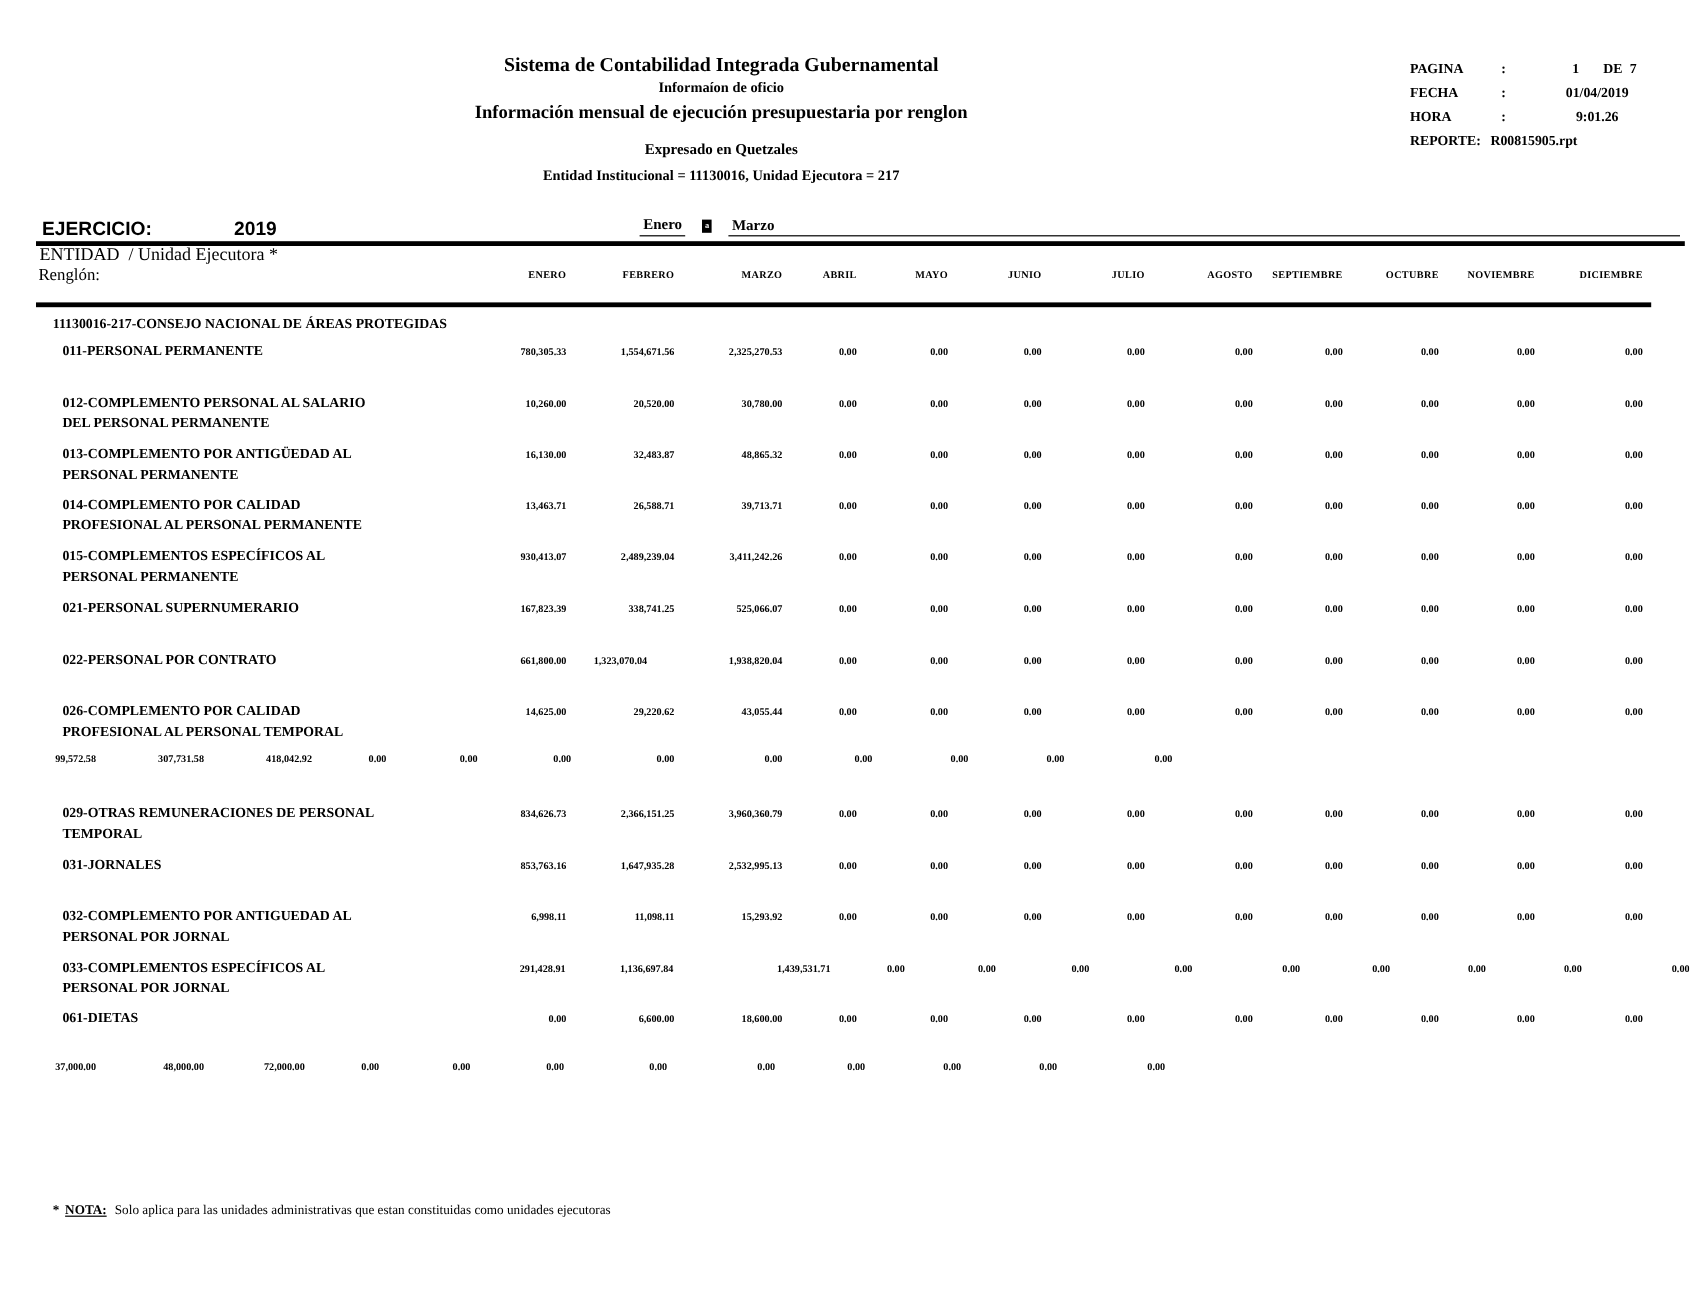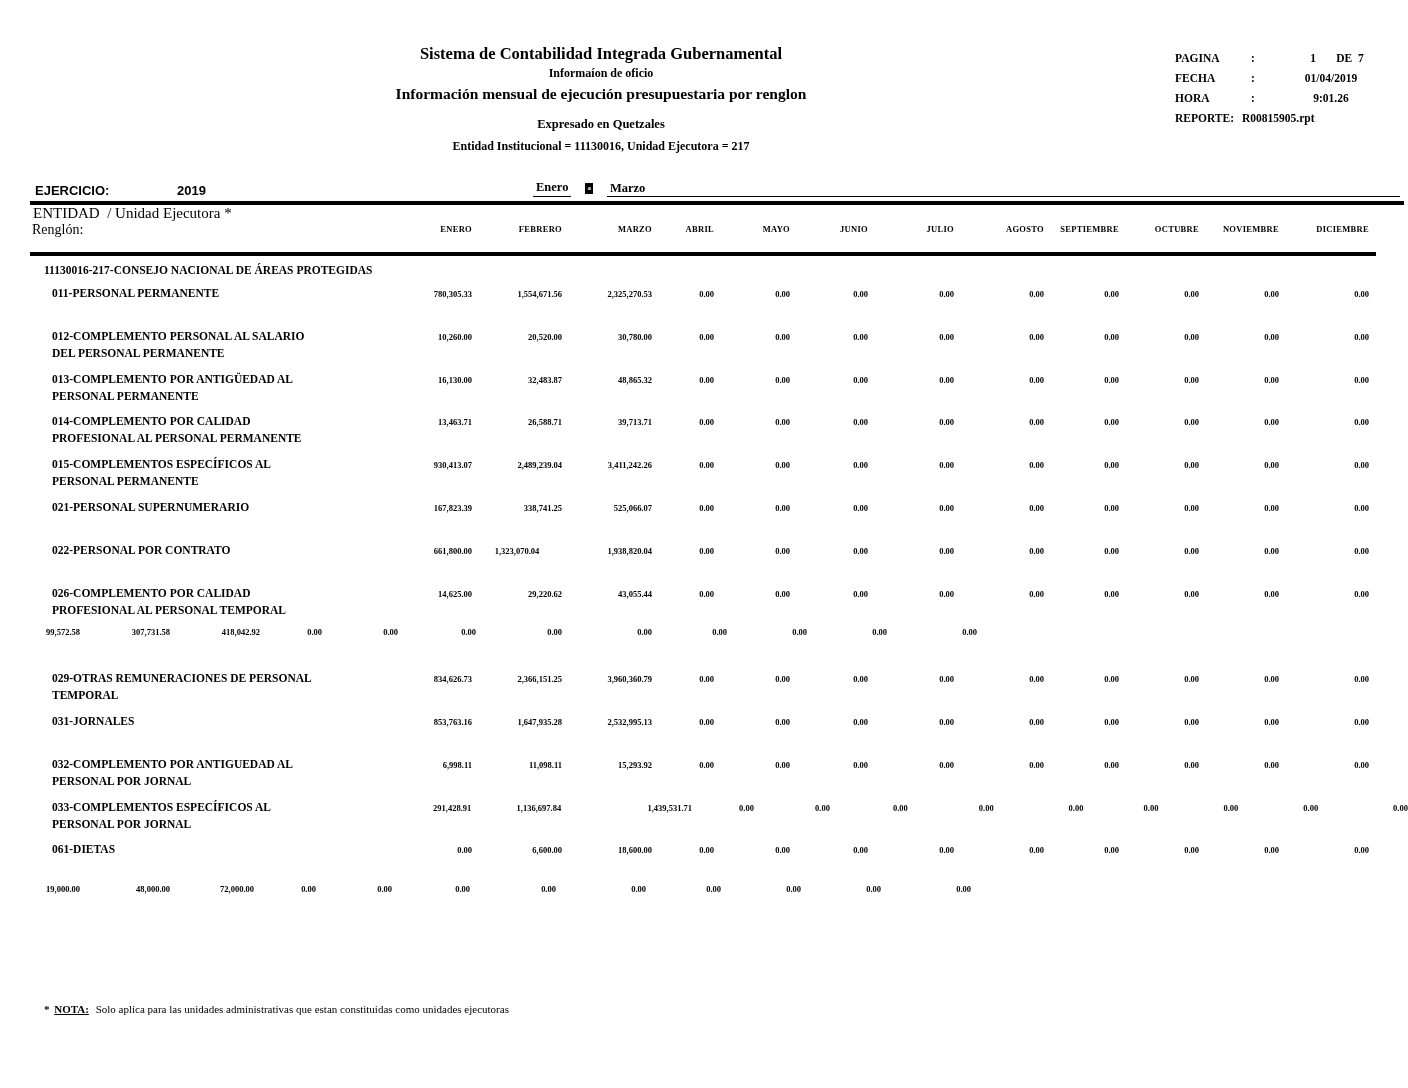--- a/index.html
+++ b/index.html
@@ -20,21 +20,21 @@
   .meta-row{display:flex;margin-bottom:8px;align-items:baseline;}
   .meta-label{width:76px;}
   .meta-colon{width:28px;}
   .meta-val{width:104px;text-align:center;}
   .pg-num{width:30px;text-align:center;display:inline-block;}
   .pg-de{display:inline-block;margin:0 6px 0 8px;}
   .rep-val{margin-left:8px;}
 
   
   .ejercicio{position:absolute;left:35px;top:183px;font-family:"Liberation Sans",sans-serif;
-             font-weight:bold;font-size:13px;}
+             font-weight:bold;font-size:16px;}
   .ej-val{margin-left:64px;}
   .period{position:absolute;left:533px;top:180px;right:8px;display:flex;align-items:flex-end;
           font-weight:bold;font-size:12.5px;}
   .p-word{padding:0 3px 1px 3px;}
   .u{border-bottom:1.5px solid #000;}
   .p-box{background:#000;color:#fff;font-size:7px;line-height:9px;padding:1px 2px;margin:0 14px 3px 14px;}
   .p-line{flex:1;border-bottom:1.5px solid #000;}
 
   .bar1{position:absolute;left:30px;right:4px;top:201px;height:4px;background:#000;}
   .bar2{position:absolute;left:30px;right:32px;top:252px;height:4px;background:#000;}
@@ -334,21 +334,21 @@
         <div class="cell-v val" style="width: 76px;">0.00</div>
         <div class="cell-v val" style="width: 78px;">0.00</div>
         <div class="cell-v val" style="width: 86px;">0.00</div>
         <div class="cell-v val" style="width: 90px;">0.00</div>
         <div class="cell-v val" style="width: 75px;">0.00</div>
         <div class="cell-v val" style="width: 80px;">0.00</div>
         <div class="cell-v val" style="width: 80px;">0.00</div>
         <div class="cell-v val" style="width: 90px;">0.00</div>
       </div>
       <div class="data-row">
-        <div class="cell-v val" style="width: 48px;">19,000.00</div>
+        <div class="cell-v val" style="width: 48px;">37,000.00</div>
         <div class="cell-v val" style="width: 90px;">48,000.00</div>
         <div class="cell-v val" style="width: 84px;">72,000.00</div>
         <div class="cell-v val" style="width: 62px;">0.00</div>
         <div class="cell-v val" style="width: 76px;">0.00</div>
         <div class="cell-v val" style="width: 78px;">0.00</div>
         <div class="cell-v val" style="width: 86px;">0.00</div>
         <div class="cell-v val" style="width: 90px;">0.00</div>
         <div class="cell-v val" style="width: 75px;">0.00</div>
         <div class="cell-v val" style="width: 80px;">0.00</div>
         <div class="cell-v val" style="width: 80px;">0.00</div>

